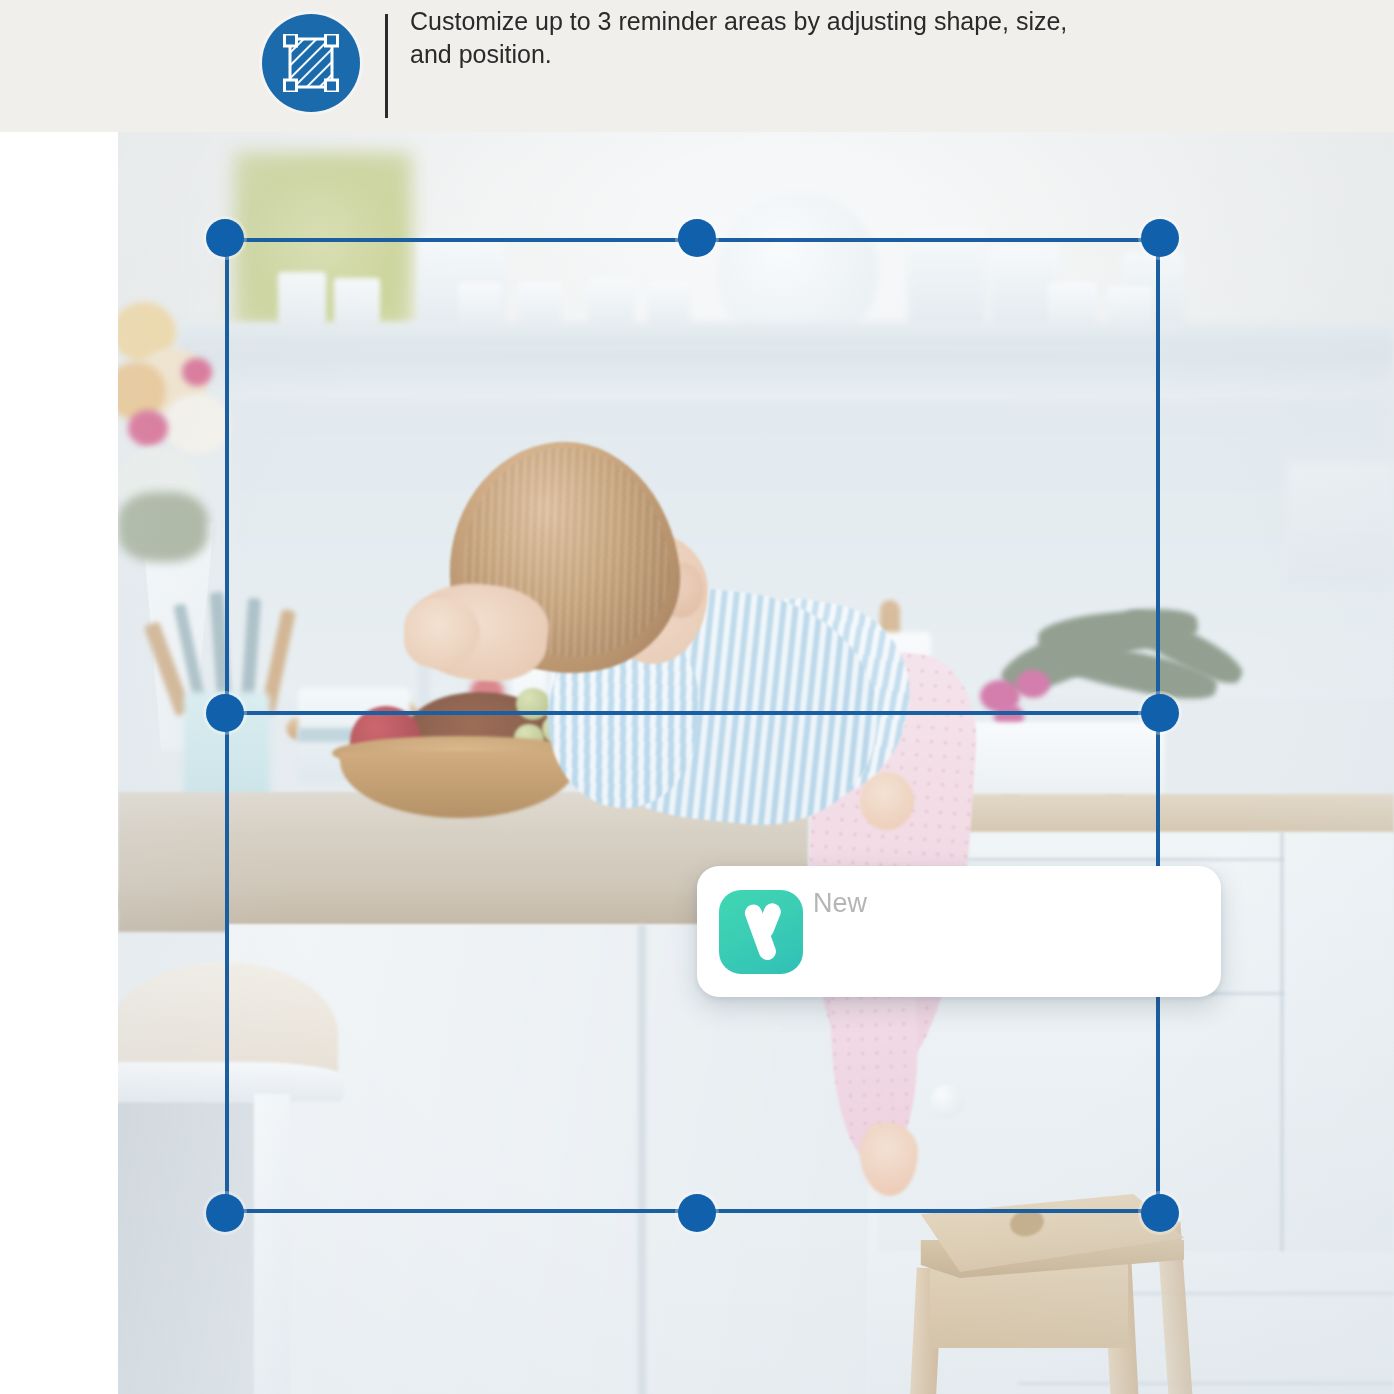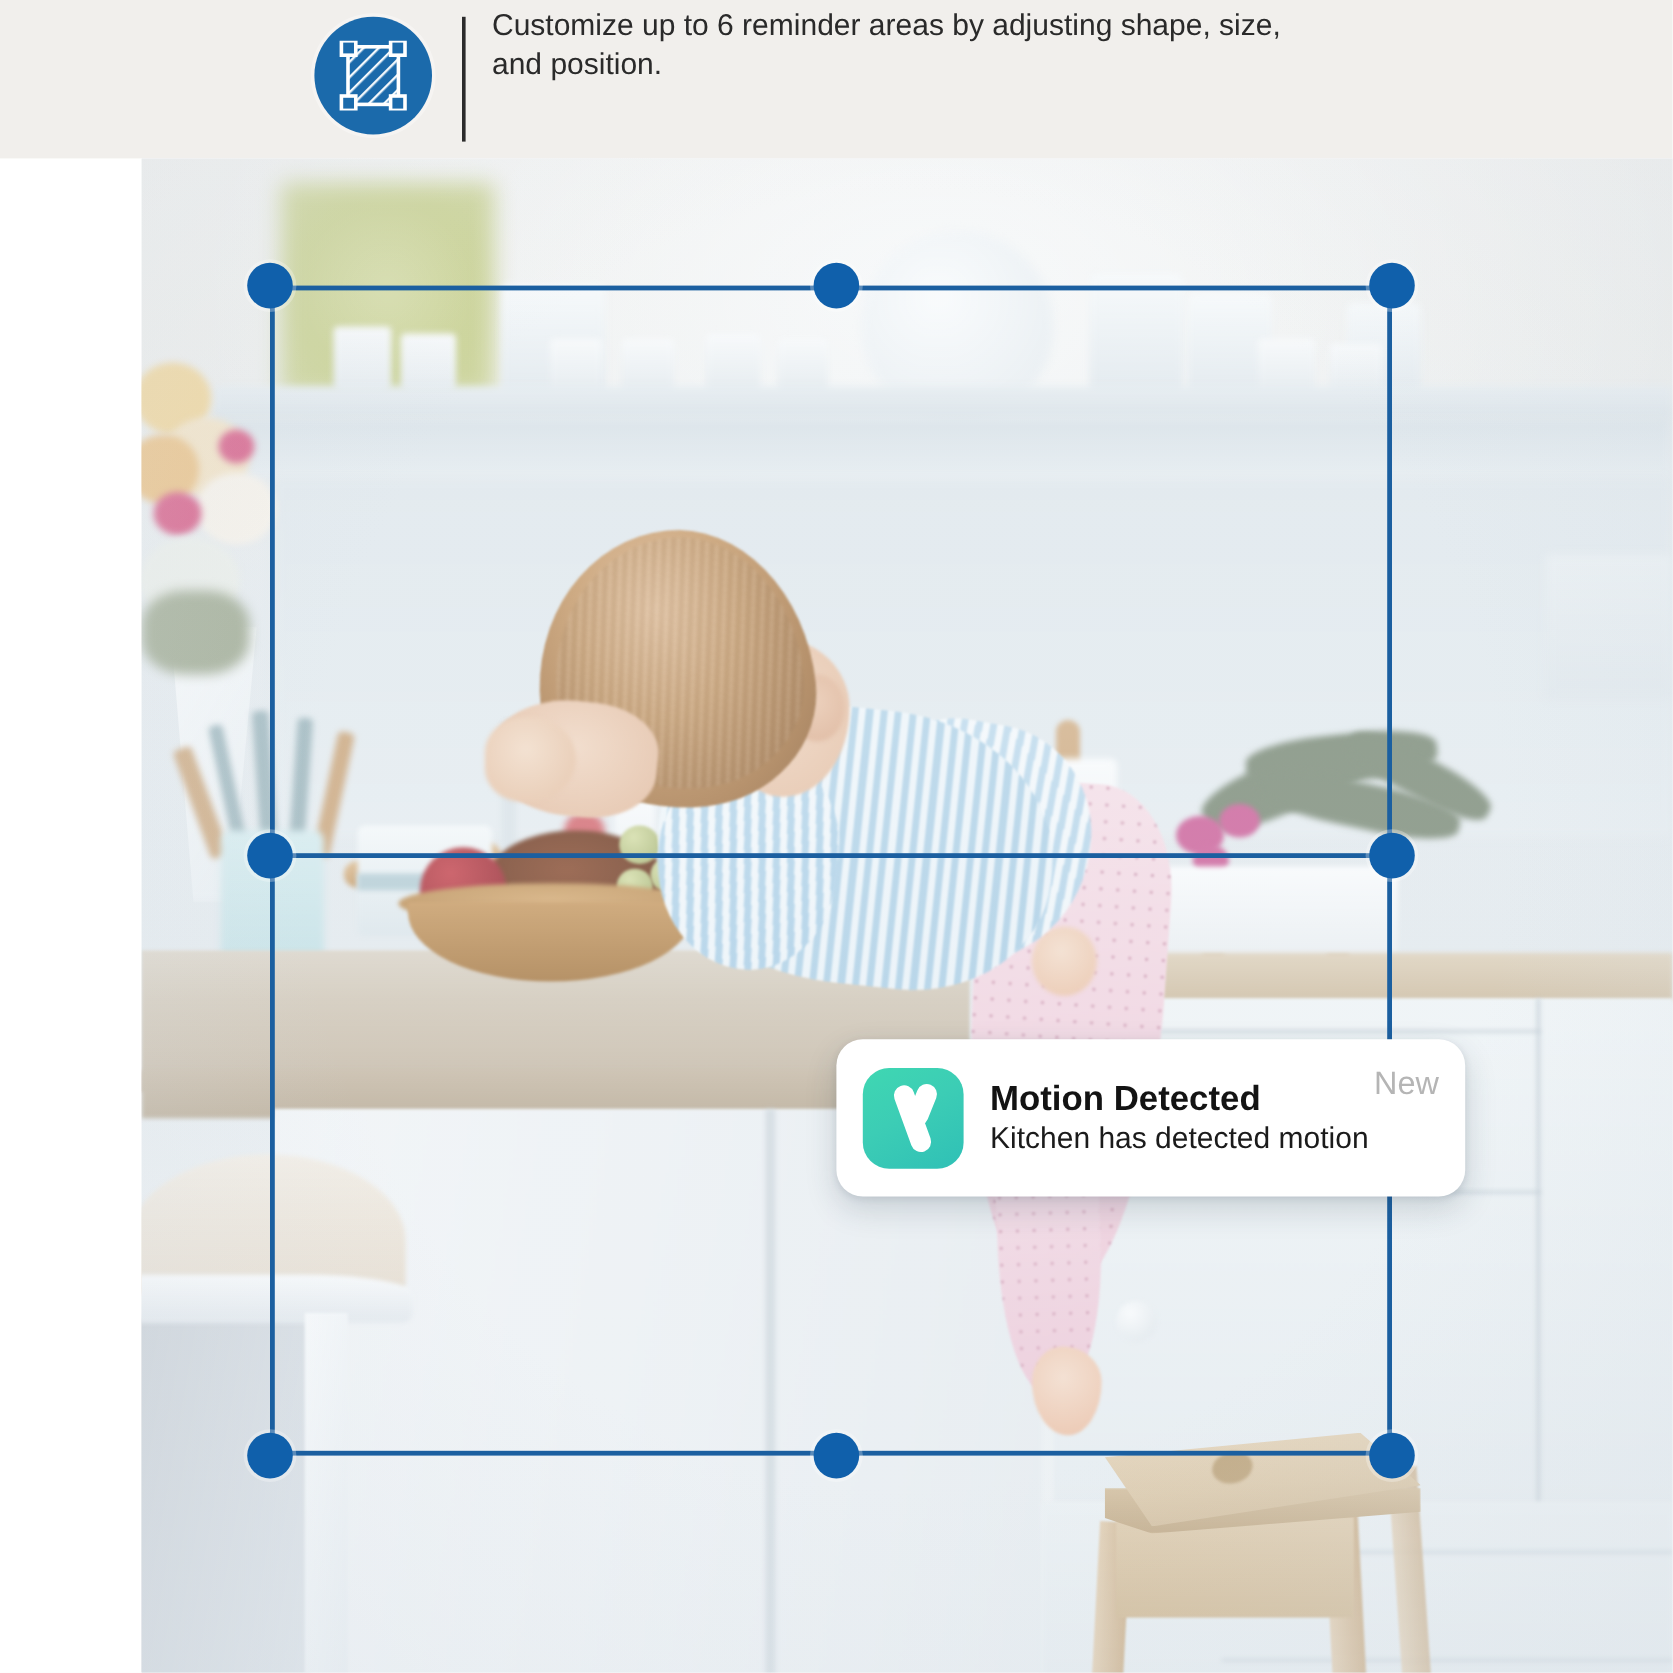--- a/index.html
+++ b/index.html
@@ -508,21 +508,21 @@
           <rect x="43.5" y="0" width="12" height="12" fill="#1b6aab" stroke="#ffffff" stroke-width="3"></rect>
           <rect x="2.5" y="46" width="12" height="12" fill="#1b6aab" stroke="#ffffff" stroke-width="3"></rect>
           <rect x="43.5" y="46" width="12" height="12" fill="#1b6aab" stroke="#ffffff" stroke-width="3"></rect>
         </svg>
       </div>
     </div>
 
     <div class="header-divider"></div>
 
     <div class="header-text">
-      <div class="header-sub">Customize up to 6 reminder areas by adjusting shape, size, and position.</div>
+      <div class="header-sub">Customize up to 3 reminder areas by adjusting shape, size, and position.</div>
     </div>
   </div>
 
   <div class="photo">
 
     <div class="ph wall"></div>
     <div class="ph wall-soft"></div>
 
     <div class="ph greenplant"></div>
     <div class="ph plate-big"></div>
@@ -652,20 +652,16 @@
   <div class="handle" style="left:1160px;top:713px;"></div>
   <div class="handle" style="left:225px;top:1213px;"></div>
   <div class="handle" style="left:697px;top:1213px;"></div>
   <div class="handle" style="left:1160px;top:1213px;"></div>
 
   <div class="notif">
     <div class="notif-app">
       <div class="v-long"></div>
       <div class="v-short"></div>
     </div>
-    <div class="notif-text">
-      <div class="notif-title">Motion Detected</div>
-      <div class="notif-sub">Kitchen has detected motion</div>
-    </div>
     <div class="notif-new">New</div>
   </div>
 
 </div>
 
 </body></html>

